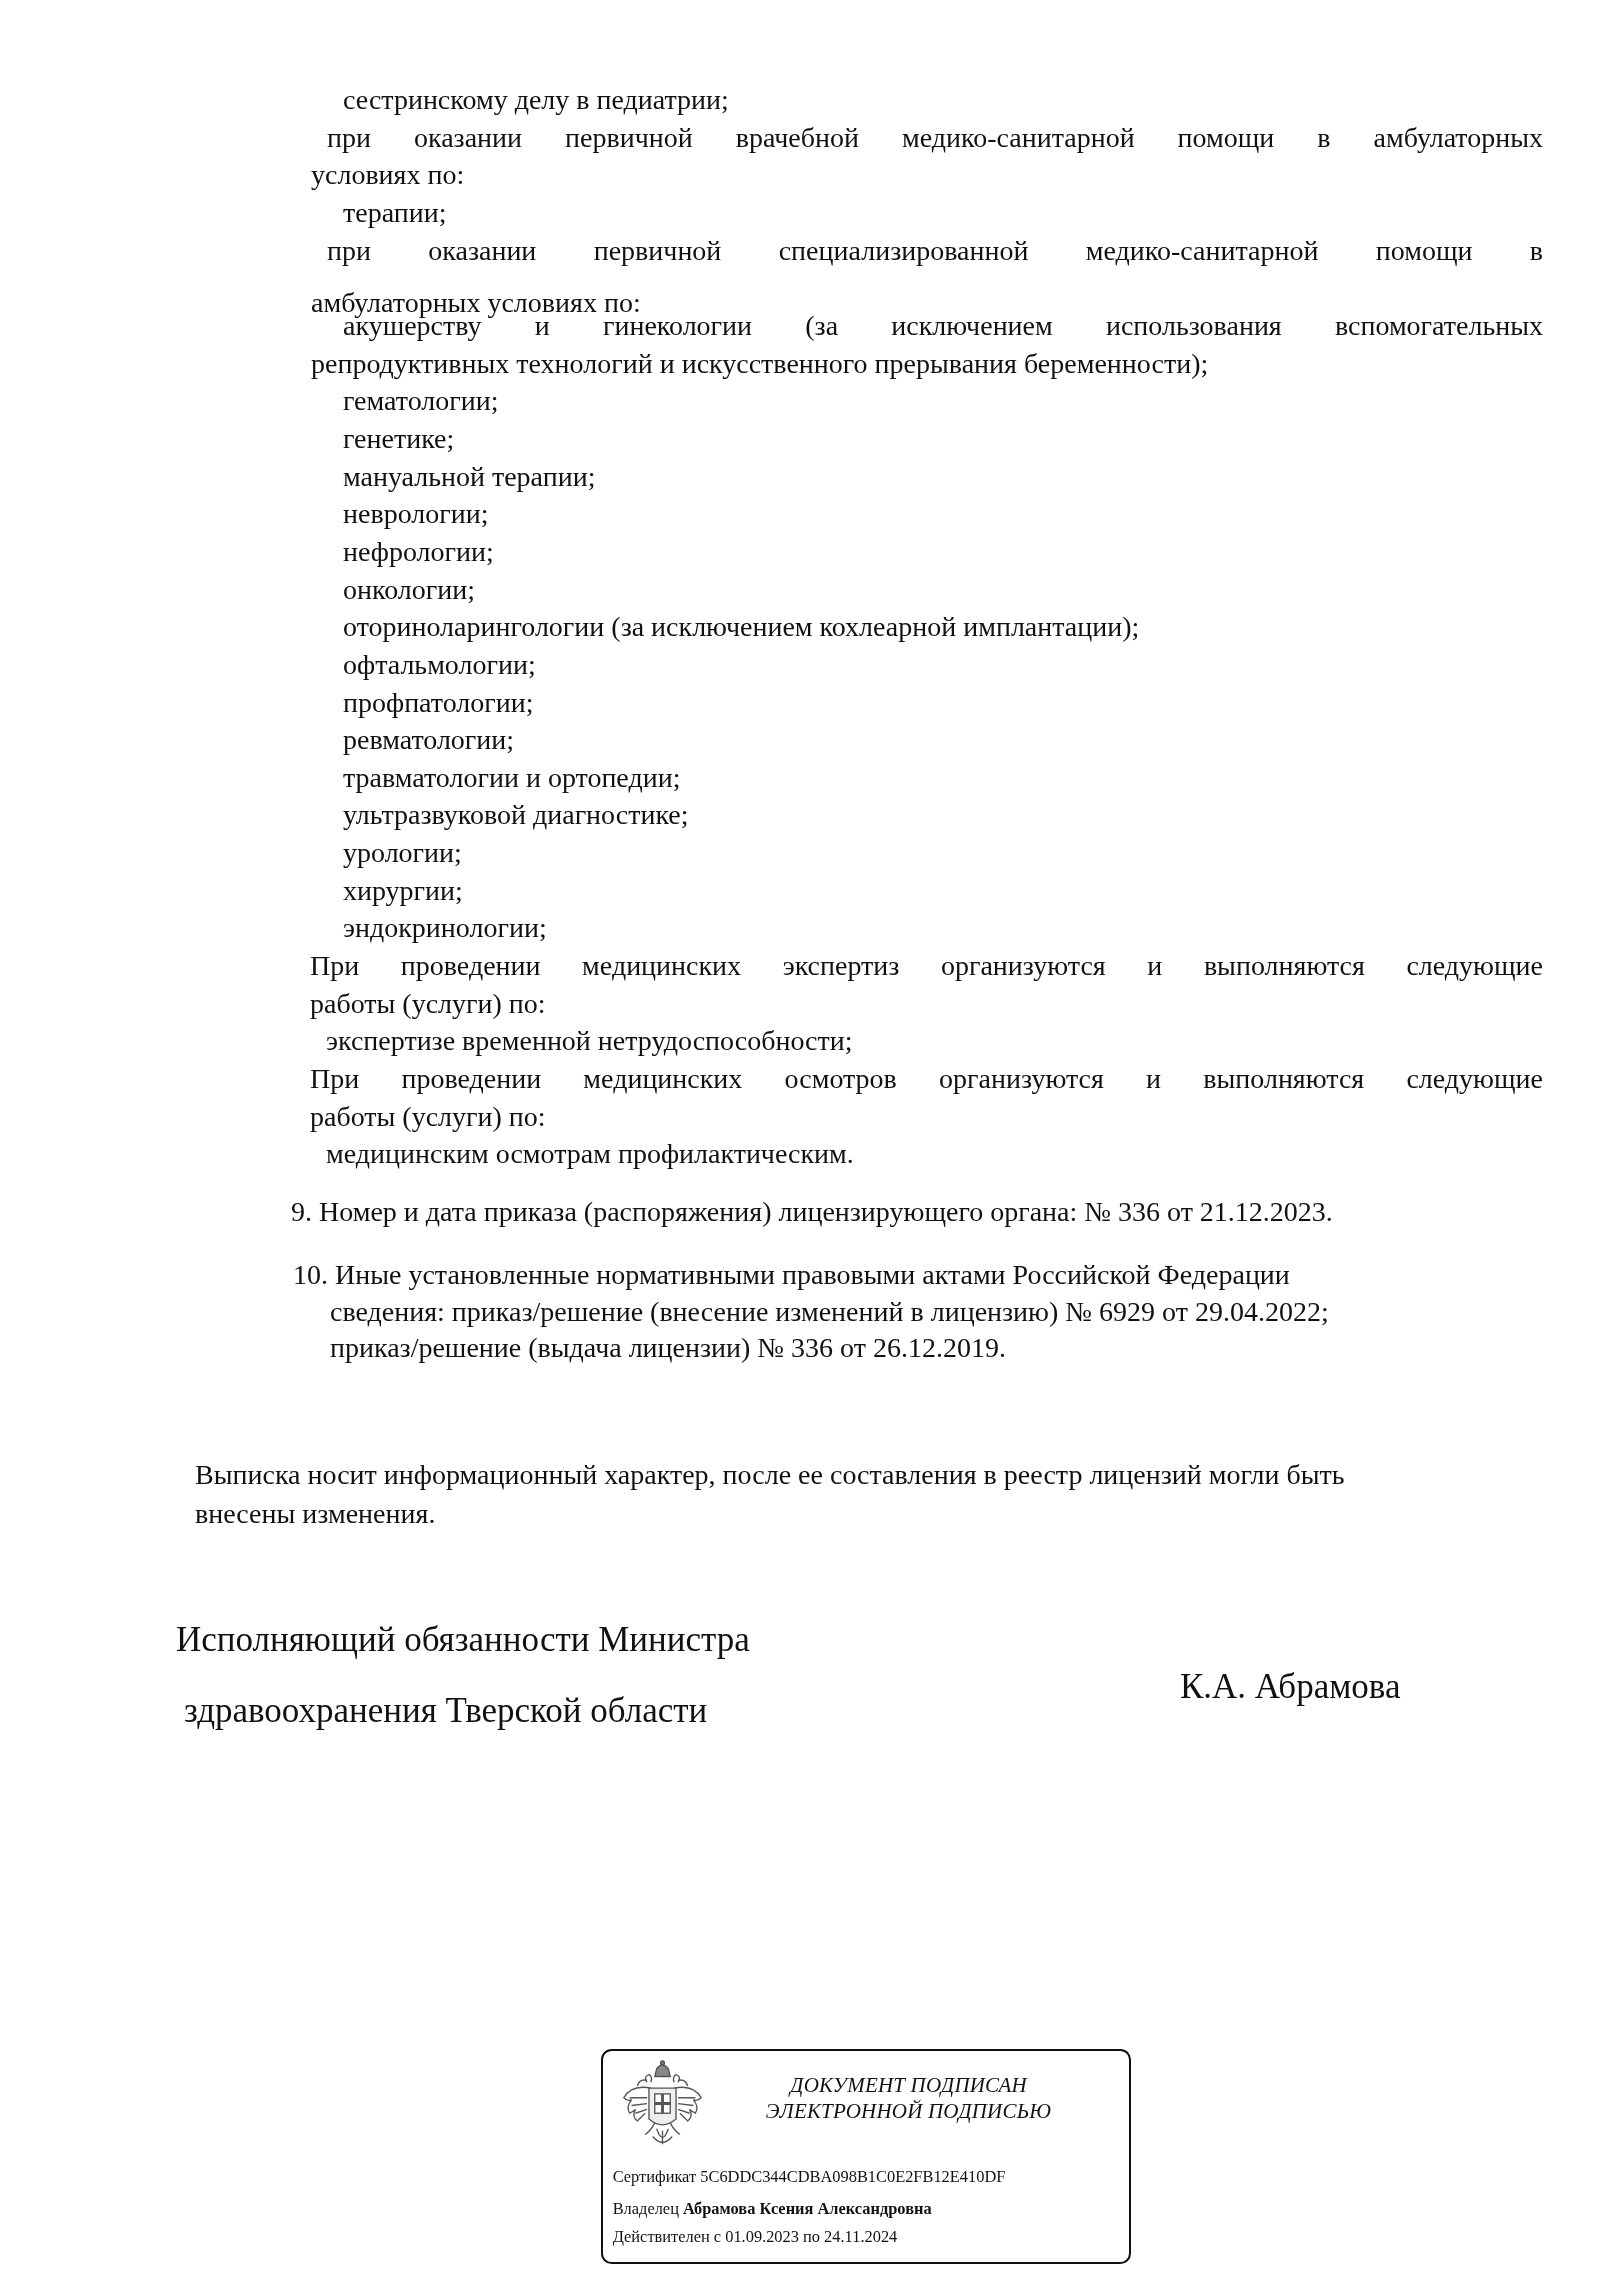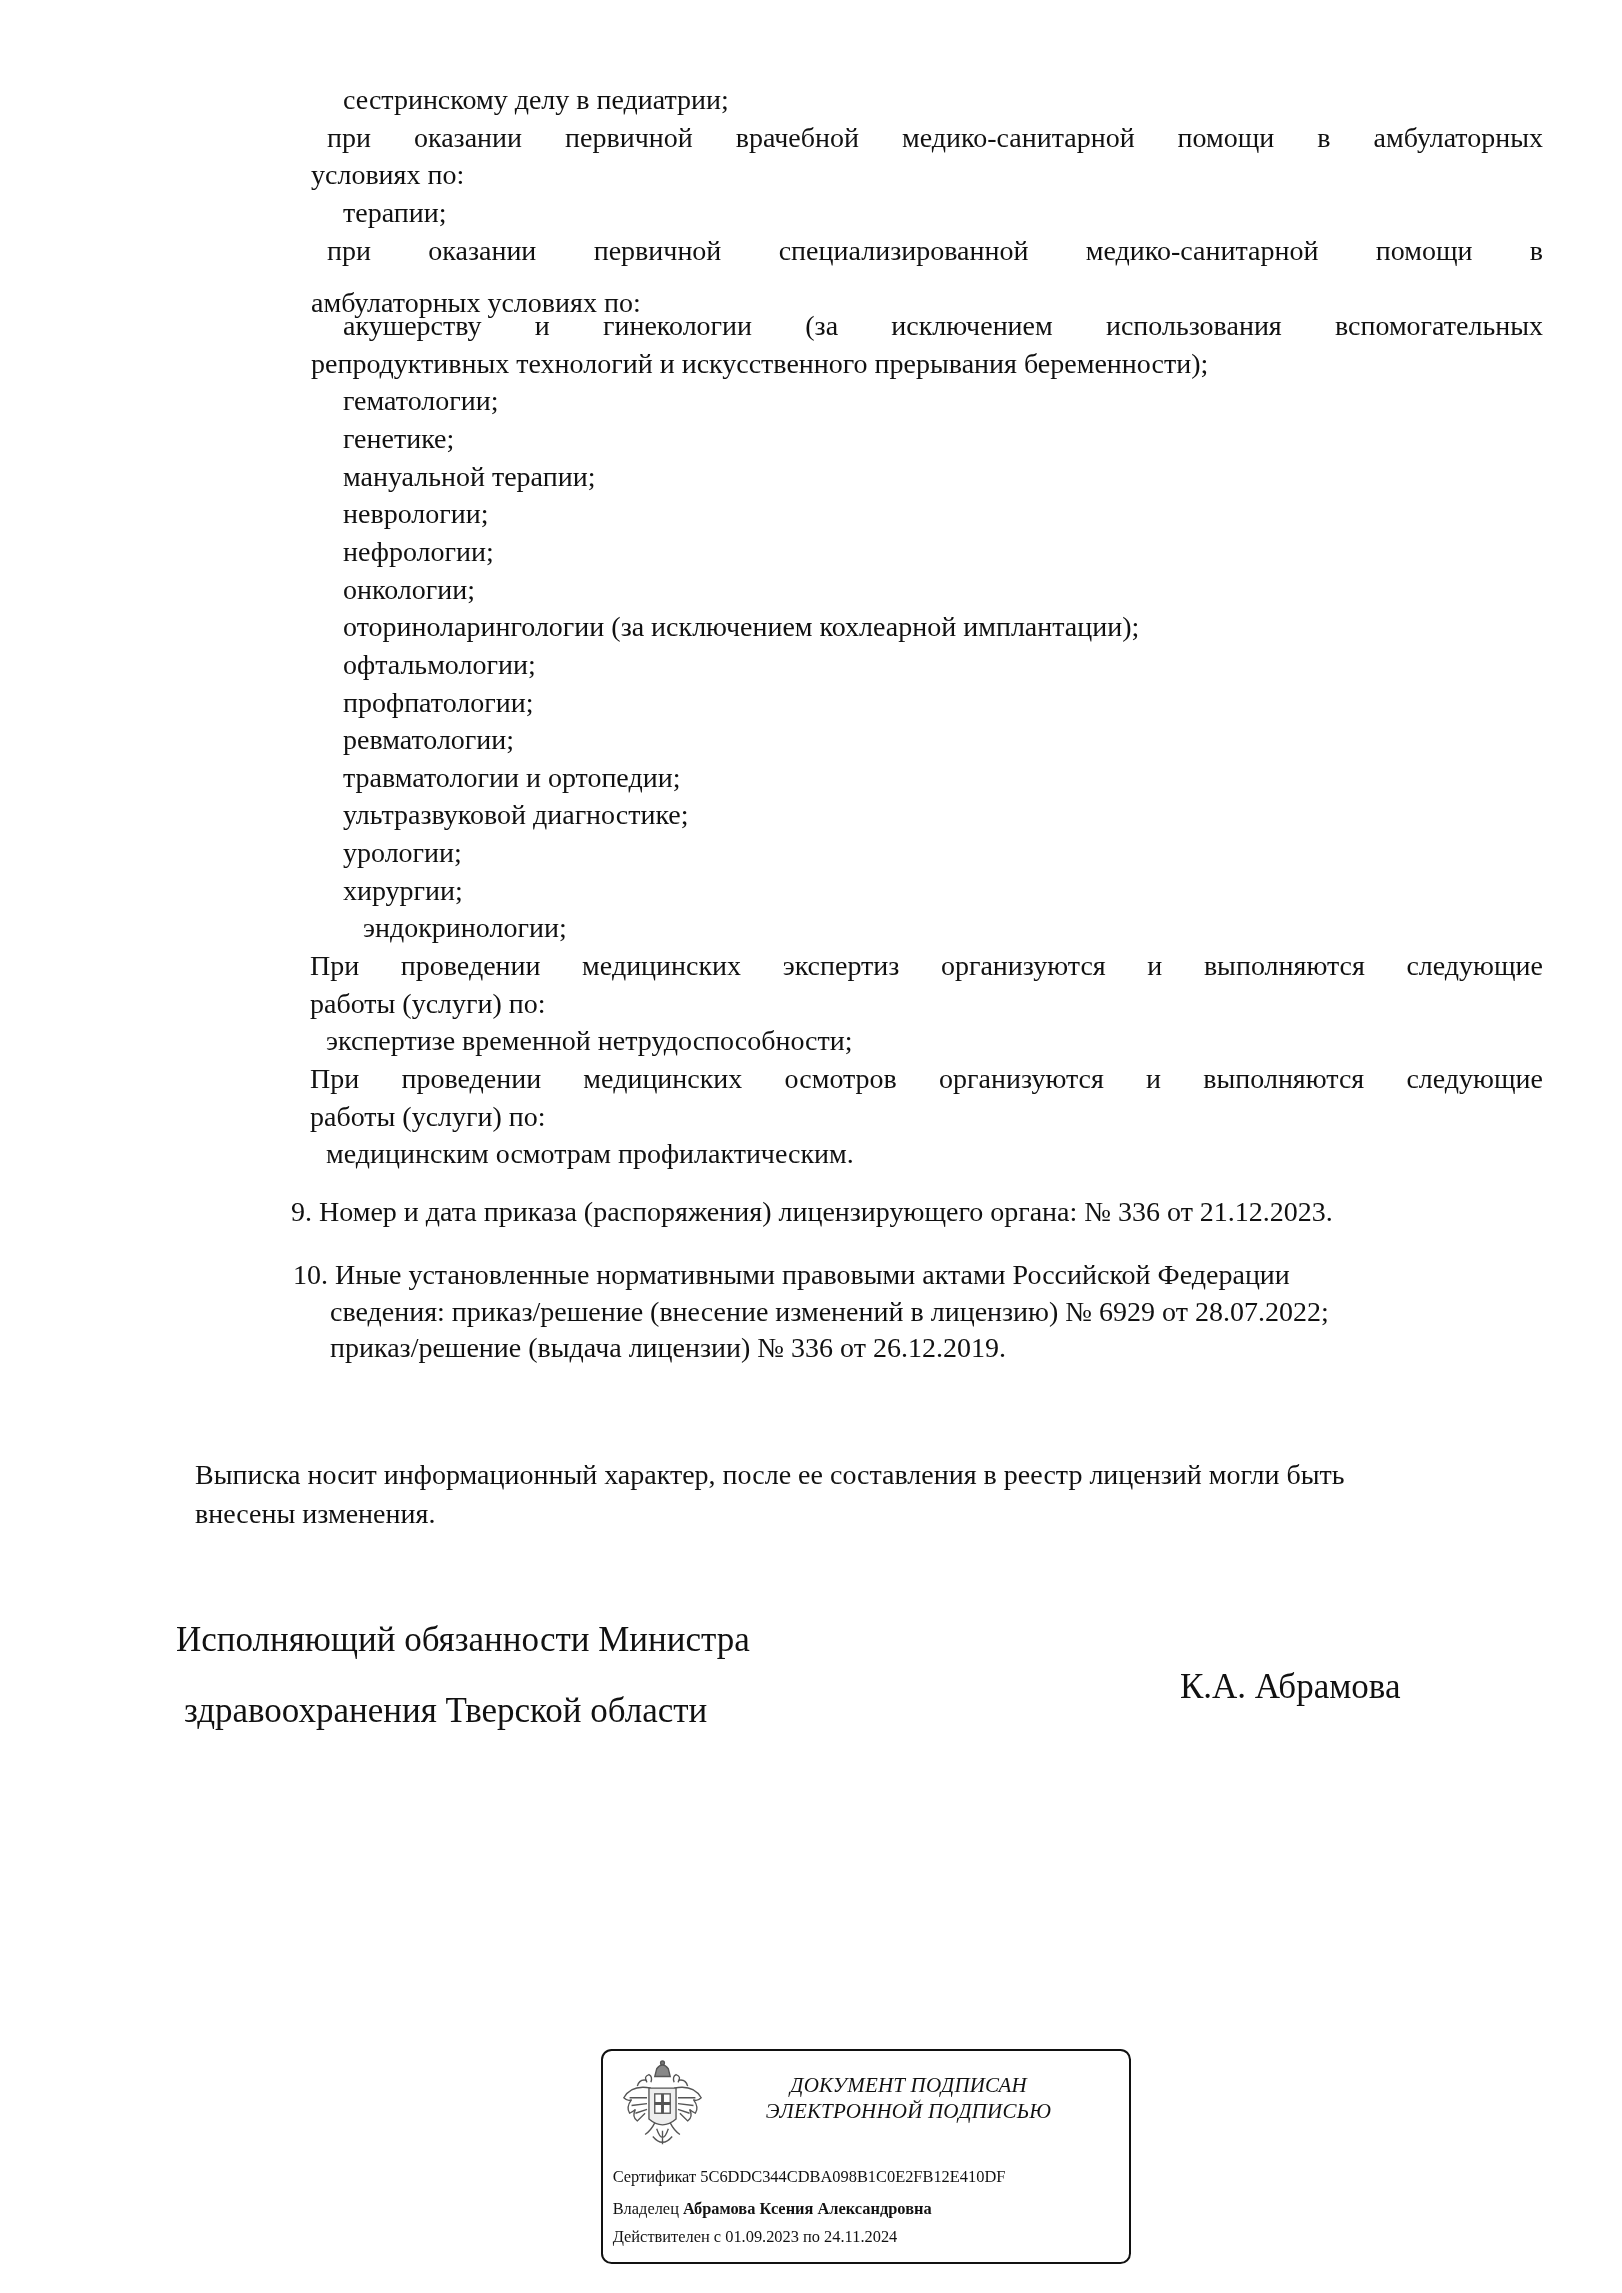--- a/index.html
+++ b/index.html
@@ -35,32 +35,32 @@
     <div class="ln" style="left: 343px; top: 535px;">нефрологии;</div>
     <div class="ln" style="left: 343px; top: 573px;">онкологии;</div>
     <div class="ln" style="left: 343px; top: 610px;">оториноларингологии (за исключением кохлеарной имплантации);</div>
     <div class="ln" style="left: 343px; top: 648px;">офтальмологии;</div>
     <div class="ln" style="left: 343px; top: 686px;">профпатологии;</div>
     <div class="ln" style="left: 343px; top: 723px;">ревматологии;</div>
     <div class="ln" style="left: 343px; top: 761px;">травматологии и ортопедии;</div>
     <div class="ln" style="left: 343px; top: 798px;">ультразвуковой диагностике;</div>
     <div class="ln" style="left: 343px; top: 836px;">урологии;</div>
     <div class="ln" style="left: 343px; top: 874px;">хирургии;</div>
-    <div class="ln" style="left: 343px; top: 911px; margin-left: 20px;">эндокринологии;</div>
+    <div class="ln" style="left: 343px; top: 911px;">эндокринологии;</div>
     <div class="ln just" style="left: 310px; top: 949px; width: 1233px;">При проведении медицинских экспертиз организуются и выполняются следующие</div>
     <div class="ln" style="left: 310px; top: 987px;">работы (услуги) по:</div>
     <div class="ln" style="left: 326px; top: 1024px;">экспертизе временной нетрудоспособности;</div>
     <div class="ln just" style="left: 310px; top: 1062px; width: 1233px;">При проведении медицинских осмотров организуются и выполняются следующие</div>
     <div class="ln" style="left: 310px; top: 1100px;">работы (услуги) по:</div>
     <div class="ln" style="left: 326px; top: 1137px;">медицинским осмотрам профилактическим.</div>
   </div>
 
 <div class="ln" style="left:291px; top:1195px;">9. Номер и дата приказа (распоряжения) лицензирующего органа: № 336 от 21.12.2023.</div>
 <div class="ln" style="left:293px; top:1258px;">10. Иные установленные нормативными правовыми актами Российской Федерации</div>
-<div class="ln" style="left:330px; top:1295px;">сведения: приказ/решение (внесение изменений в лицензию) № 6929 от 28.07.2022;</div>
+<div class="ln" style="left:330px; top:1295px;">сведения: приказ/решение (внесение изменений в лицензию) № 6929 от 29.04.2022;</div>
 <div class="ln" style="left:330px; top:1331px;">приказ/решение (выдача лицензии) № 336 от 26.12.2019.</div>
 
 <div class="ln" style="left:195px; top:1458px;">Выписка носит информационный характер, после ее составления в реестр лицензий могли быть</div>
 <div class="ln" style="left:195px; top:1497px;">внесены изменения.</div>
 
 <div class="sig" style="left:176px; top:1619px;">Исполняющий обязанности Министра</div>
 <div class="sig" style="left:184px; top:1662px;margin-top:28px;">здравоохранения Тверской области</div>
 <div class="sig" style="left:1180px; top:1666px;">К.А. Абрамова</div>
 
 <div class="stamp">

